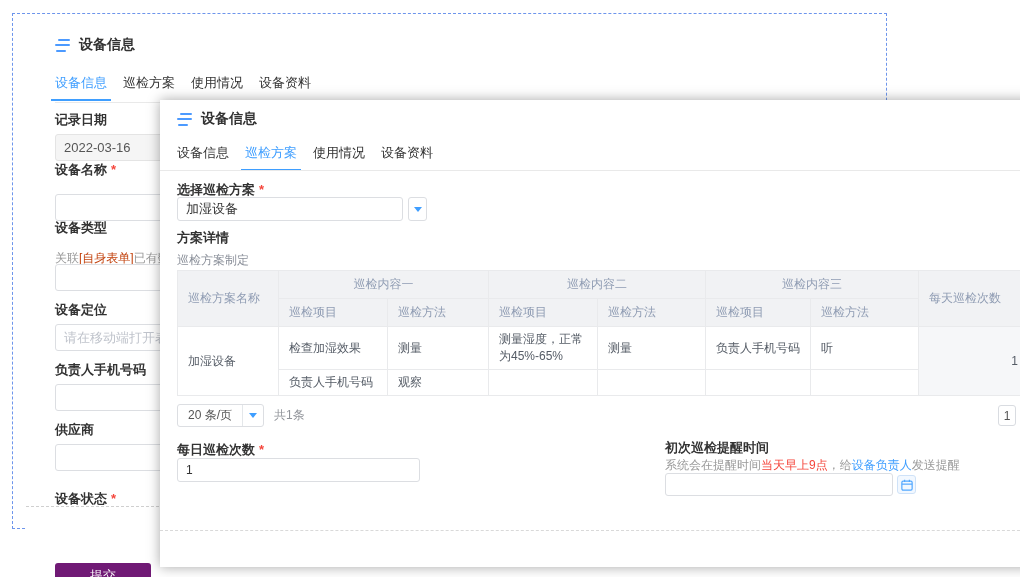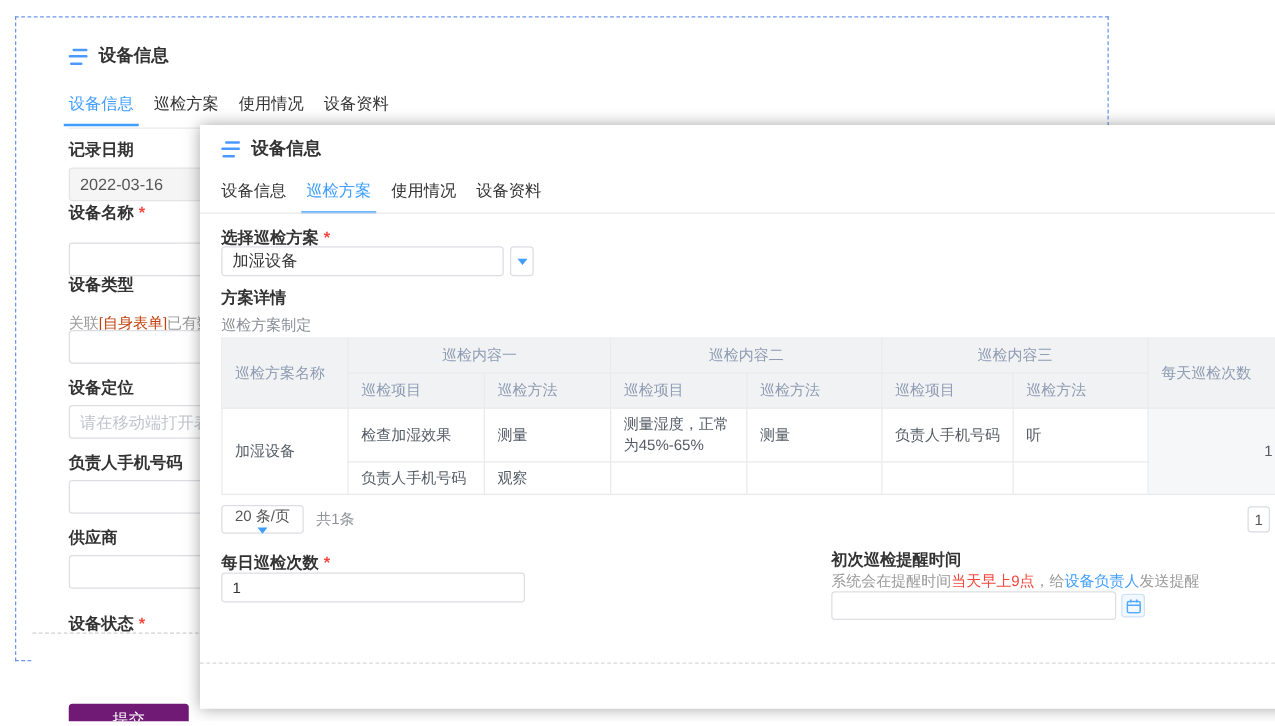--- a/index.html
+++ b/index.html
@@ -65,21 +65,21 @@
     padding:4px 10px; text-align:left; vertical-align:middle;margin-top:25px; }
   .plan-table thead th { background:#f1f2f4; color:#8f9cb3; height:28px; }
   .plan-table thead th.grp { text-align:center; }
   .plan-table tbody td { color:#555c66; background:#fff; }
   .plan-table tbody tr.r1 td { height:40px; }
   .plan-table tbody tr.r2 td { height:24px; }
   .plan-table td.daily-cell { background:#f6f7f9; text-align:right; }
 
   .pagination { position:absolute; left:17px; top:304px; display:flex; align-items:center; gap:10px; }
   .pagesize { display:flex; align-items:center; height:23px; border:1px solid #dcdee2; border-radius:3px;
-    background:#fff; cursor:pointer;flex-direction:column; }
+    background:#fff; cursor:pointer; }
   .pagesize .txt { padding:0 10px; font-size:12px; color:#555; }
   .pagesize .sep { width:1px; height:21px; background:#e4e7ea; }
   .pagesize .car { width:20px; display:flex; justify-content:center; }
   .pagesize .car .caret { border-left-width:4px; border-right-width:4px; border-top-width:5px; }
   .total { font-size:12px; color:#909399; }
   .page-btn { position:absolute; left:838px; top:305px; width:18px; height:21px; border:1px solid #d9dce1;
     border-radius:3px; background:#fff; font-size:12px; color:#555; display:flex; align-items:center;
     justify-content:center; cursor:pointer; }
 
   .fp-daily-label { position:absolute; left:17px; top:341px; font-weight:bold; }

